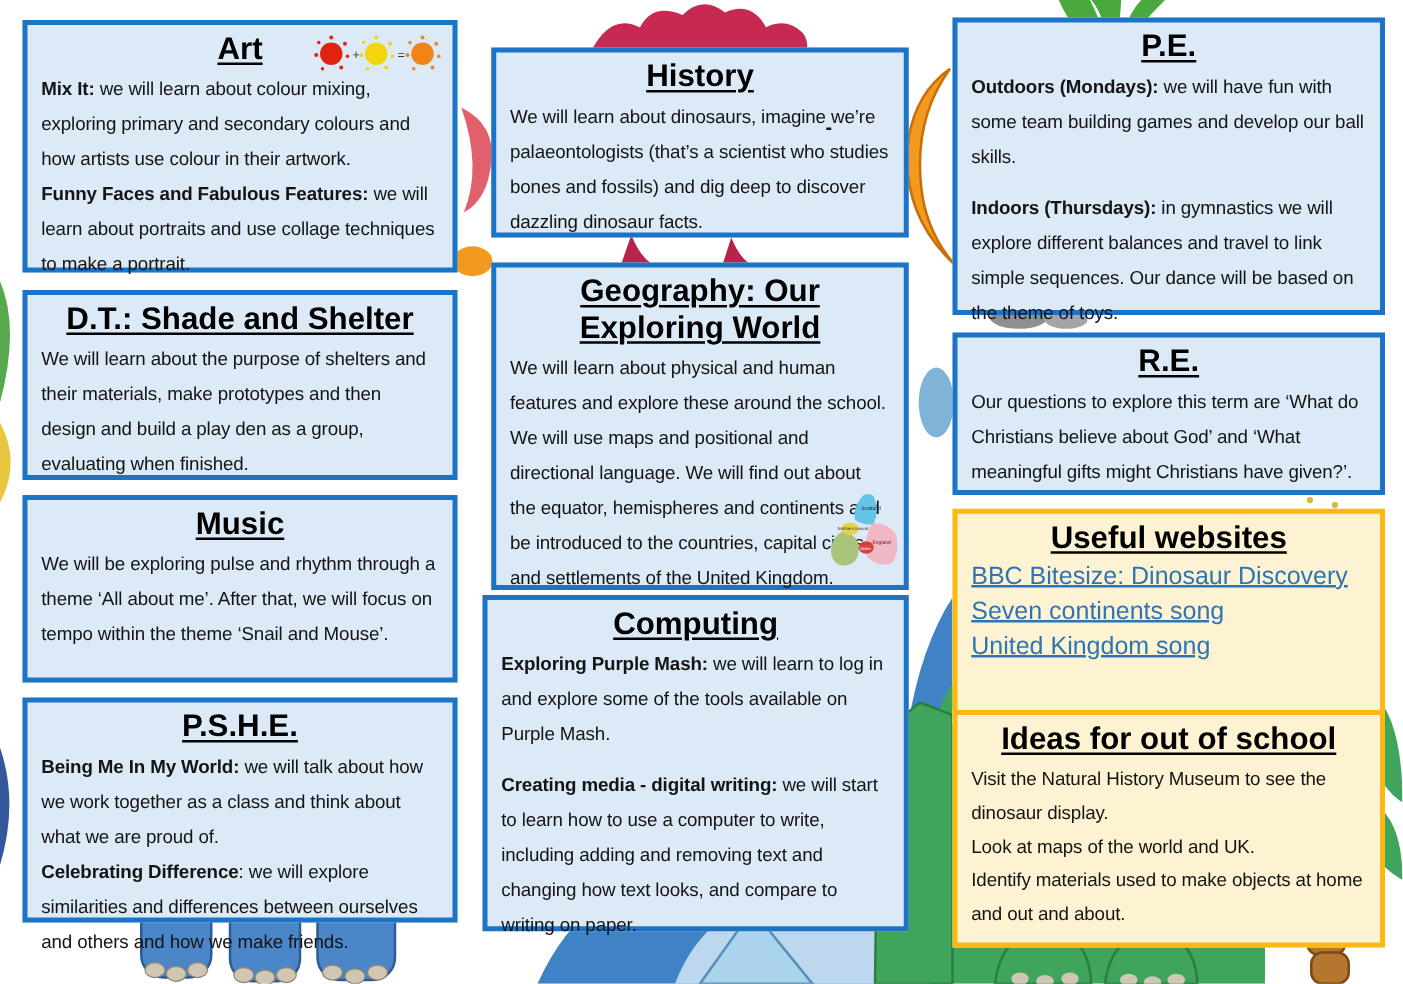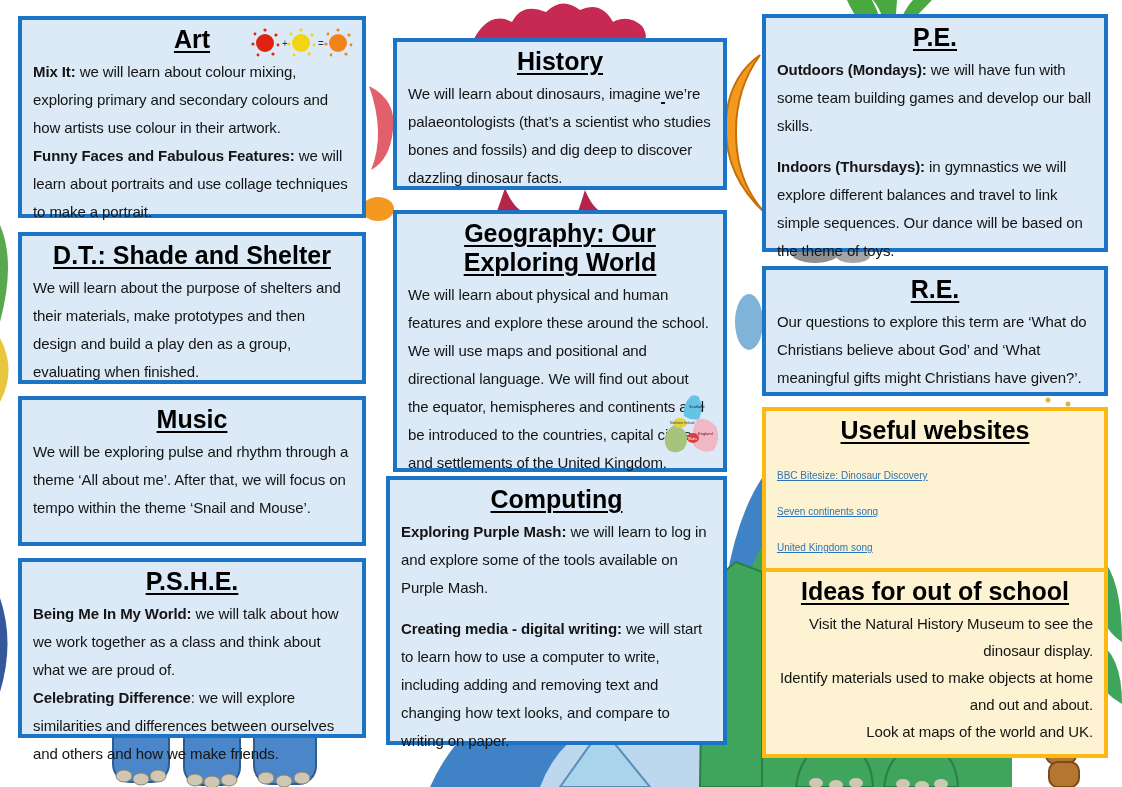--- a/index.html
+++ b/index.html
@@ -14,24 +14,24 @@
     border:4px solid var(--blue-border);
     background:var(--blue-fill);
     padding:2px 11px 4px 11px;
   }
   .box.yellow{border-color:var(--yellow-border);background:var(--yellow-fill);}
   .box h2{margin:3px 0 4px 0;text-align:center;font-size:25px;font-weight:bold;color:#000;}
   .u{text-decoration:underline;text-decoration-thickness:2px;text-underline-offset:3px;}
   .box p{margin:0;font-size:15px;line-height:28px;letter-spacing:-0.1px;}
   .box p.gap{margin-top:13px;}
   .box p.ctr{}
-  .box.tight p{line-height:27px;text-align:right;}
+  .box.tight p{line-height:27px;}
   b{font-weight:bold;}
   .usp{border-bottom:2px solid #141414;}
-  .wlink{display:block;margin:25px 0;font-size:10px;color:var(--link);text-decoration:underline;cursor:pointer;}
+  .wlink{display:block;margin:5px 0;font-size:20px;color:var(--link);text-decoration:underline;cursor:pointer;}
   .splats{position:absolute;top:7px;right:8px;}
   .ukmap{position:absolute;right:5px;bottom:3px;}
   svg text.tiny{font-family:"Liberation Sans",sans-serif;}
 </style>
 </head>
 <body style="--blue-border: #1b74c5; --blue-fill: #dce9f6; --yellow-border: #fcb813; --yellow-fill: #fdf3d2; --link: #2e74b5;">
 
 <svg class="bg" width="1122" height="787" viewBox="0 0 1122 787" aria-hidden="true">
 
   <path d="M468 52 Q485 8 512 22 Q522 2 546 12 Q562 -4 580 10 Q602 0 614 24 Q636 18 630 48 L598 58 Q540 40 468 52 Z" fill="#c62a52"></path>
@@ -215,15 +215,15 @@
 <section class="box yellow" style="left:762px;top:407px;width:346px;height:173px">
   <h2><span class="u">Useful websites</span></h2>
   <a class="wlink">BBC Bitesize: Dinosaur Discovery</a>
   <a class="wlink">Seven continents song</a>
   <a class="wlink">United Kingdom song</a>
 </section>
 
 <section class="box yellow tight" style="left:762px;top:568px;width:346px;height:190px">
   <h2><span class="u">Ideas for out of school</span></h2>
   <p>Visit the Natural History Museum to see the dinosaur display.</p>
+  <p>Look at maps of the world and UK.</p>
   <p>Identify materials used to make objects at home and out and about.</p>
-  <p>Look at maps of the world and UK.</p>
 </section>
 
 </body></html>

